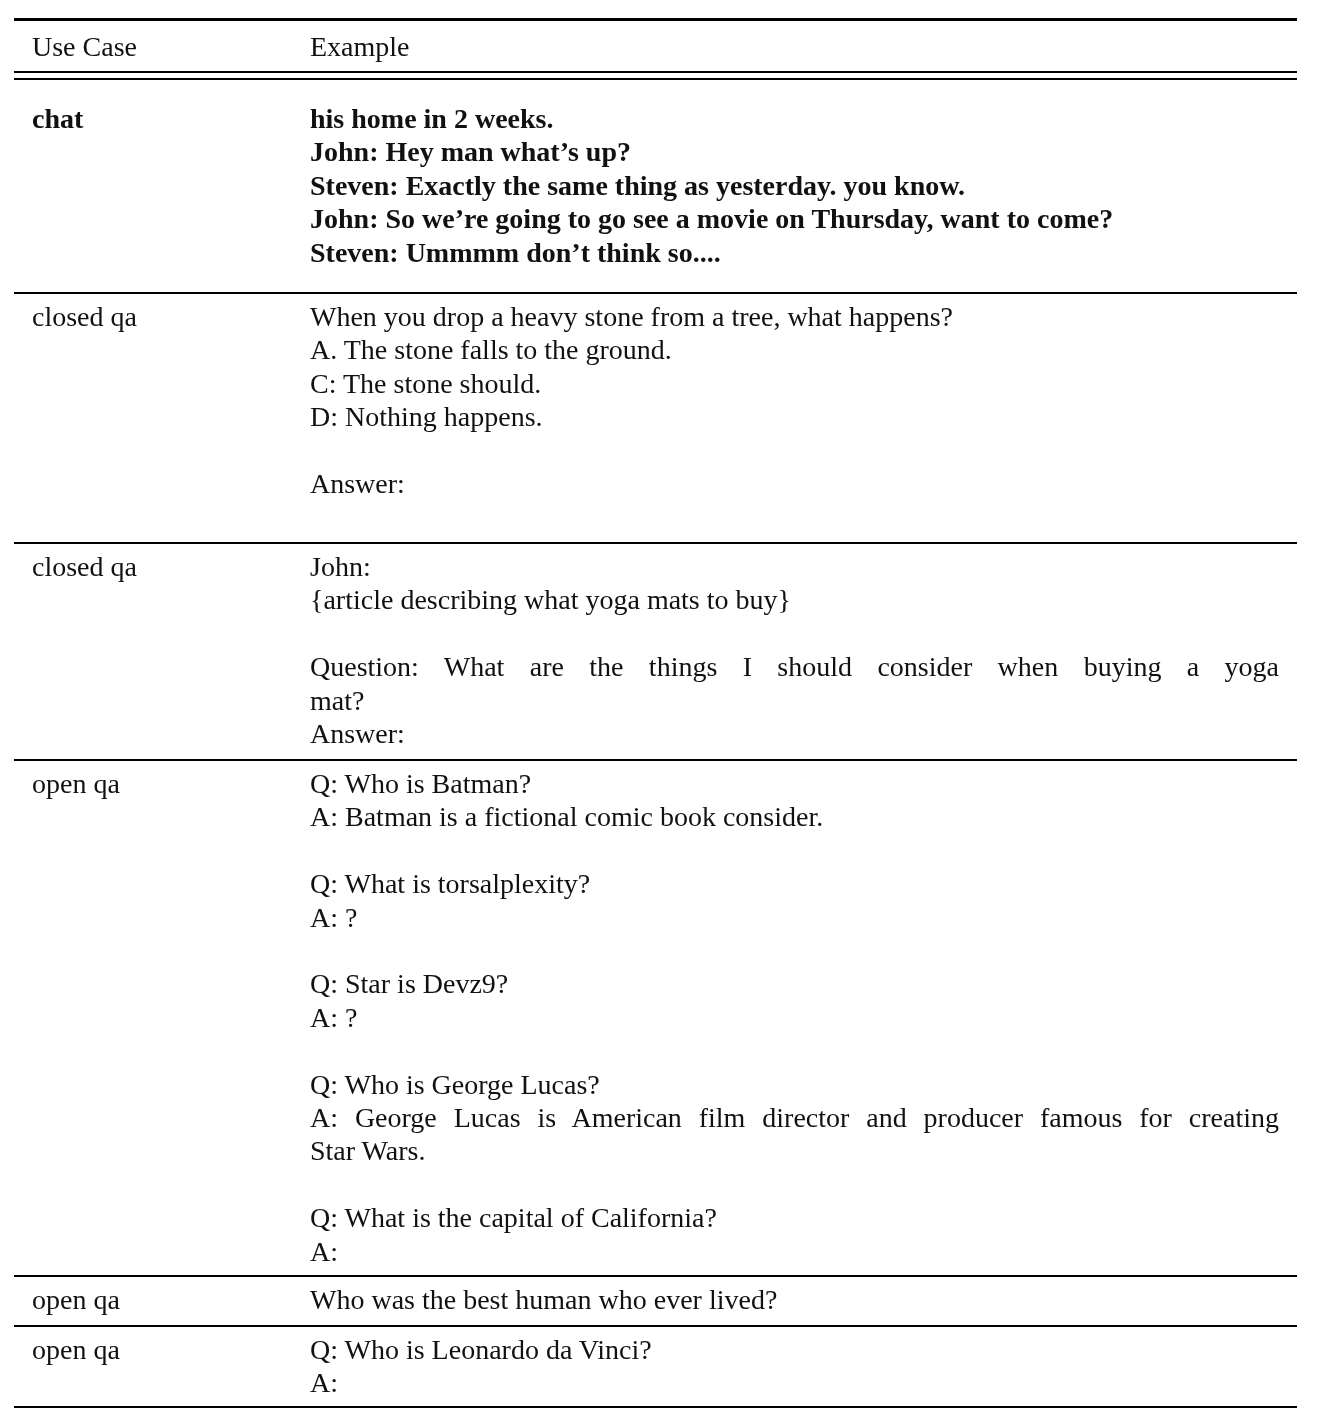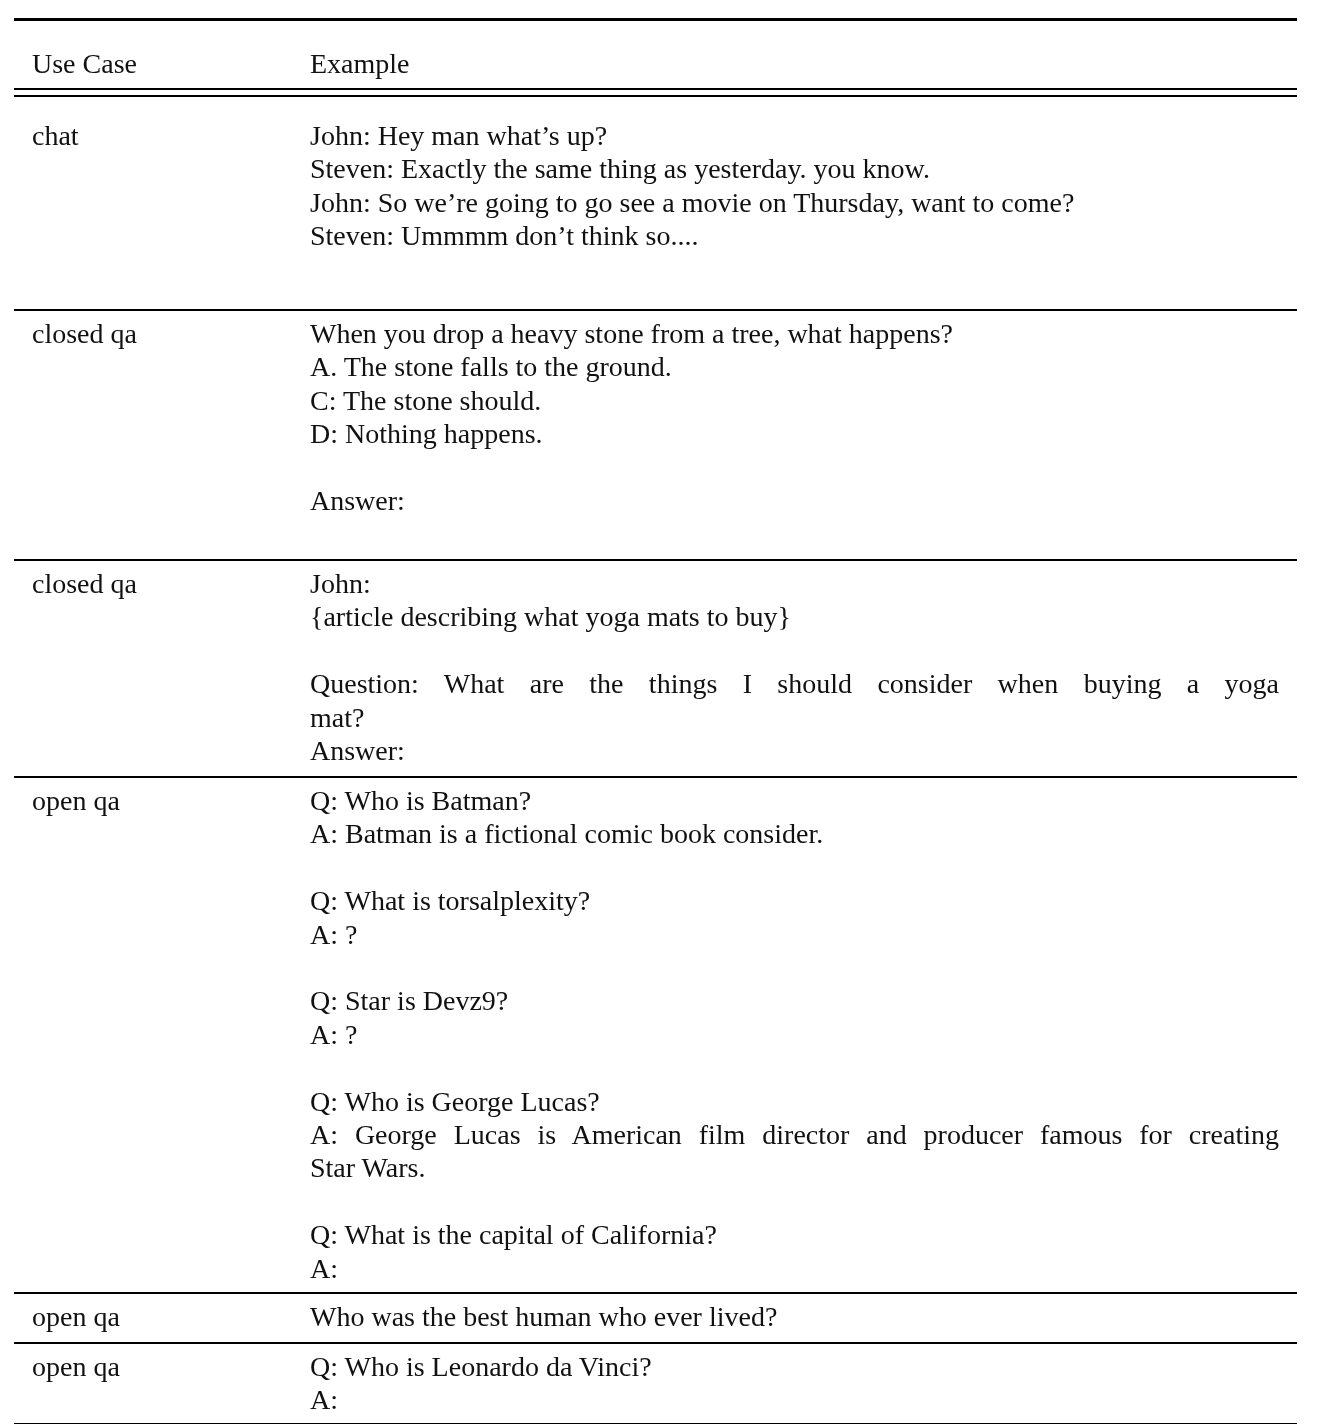--- a/index.html
+++ b/index.html
@@ -5,25 +5,25 @@
   html, body { margin: 0; padding: 0; background: #ffffff; }
   body { width: 1320px; height: 1424px; position: relative; overflow: hidden;
          font-family: "Liberation Serif", "DejaVu Serif", serif; color: #111; }
   .table { position: absolute; left: 14px; top: 18px; width: 1283px; }
   .rule-top { height: 3px; background: #000; }
   .rule-thin { height: 2px; background: #000; }
   .rule-gap { height: 5px; }
   .row { display: flex; font-size: 28px; line-height: 33.4px; }
   .c1 { width: 296px; padding-left: 18px; box-sizing: border-box; flex: 0 0 296px; }
   .c2 { flex: 1; padding-right: 18px; }
-  .head { height: 48px; align-items: center; padding-top: 19px; }
+  .head { height: 48px; align-items: center; padding-top: 2px; }
   .line { white-space: pre; min-height: 33.4px; }
   .line.justify { white-space: normal; text-align: justify; text-align-last: justify; }
   .cell-body { padding-top: 0; }
-  .r-chat { height: 212px; padding-top: 22px; box-sizing: border-box; }
+  .r-chat { height: 212px; padding-top: 22px; box-sizing: border-box; font-weight: bold; }
   .r-cqa1 { height: 248px; padding-top: 6px; box-sizing: border-box; }
   .r-cqa2 { height: 215px; padding-top: 6px; box-sizing: border-box; }
   .r-oqa1 { height: 514px; padding-top: 6px; box-sizing: border-box; }
   .r-oqa2 { height: 48px; padding-top: 6px; box-sizing: border-box; }
   .r-oqa3 { height: 79px; padding-top: 6px; box-sizing: border-box; }
 </style>
 </head>
 <body>
 
 <div class="table">
@@ -33,20 +33,21 @@
     <div class="c2">Example</div>
   </div>
   <div class="rule-thin"></div>
   <div class="rule-gap"></div>
   <div class="rule-thin"></div>
 
   <div id="rows-host">
       <div class="row r-chat">
         <div class="c1">chat</div>
         <div class="c2 cell-body">
+          <div class="line">his home in 2 weeks.</div>
           <div class="line">John: Hey man what’s up?</div>
           <div class="line">Steven: Exactly the same thing as yesterday. you know.</div>
           <div class="line">John: So we’re going to go see a movie on Thursday, want to come?</div>
           <div class="line">Steven: Ummmm don’t think so....</div>
         </div>
       </div>
       <div class="rule-thin"></div>
       <div class="row r-cqa1">
         <div class="c1">closed qa</div>
         <div class="c2 cell-body">

